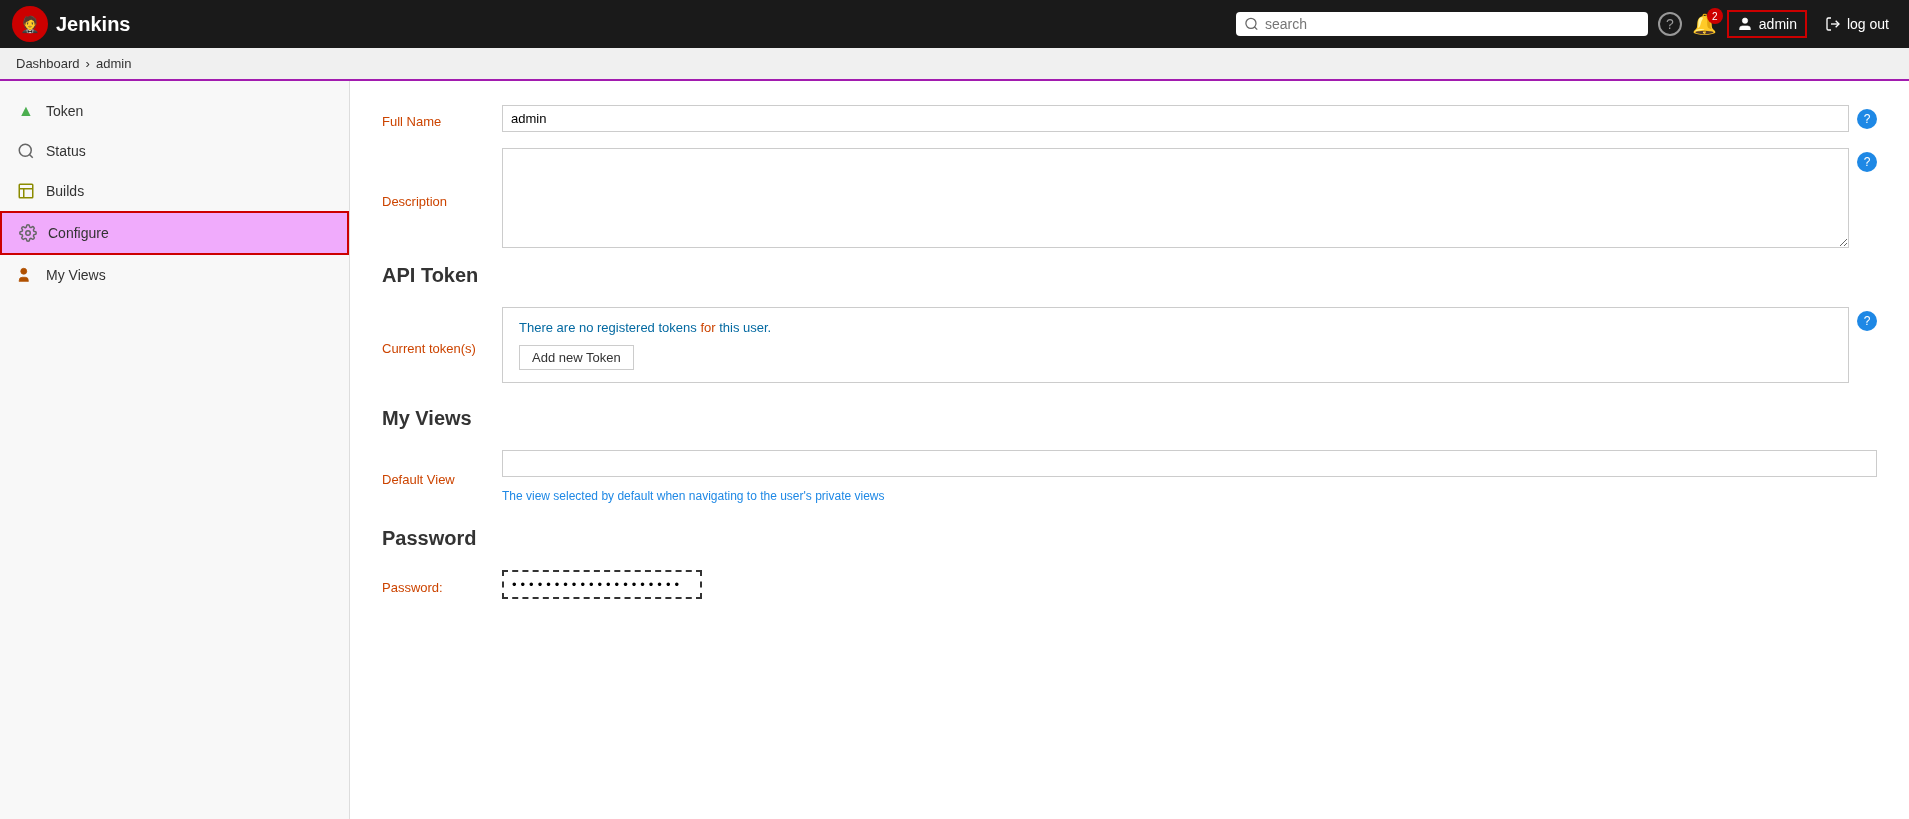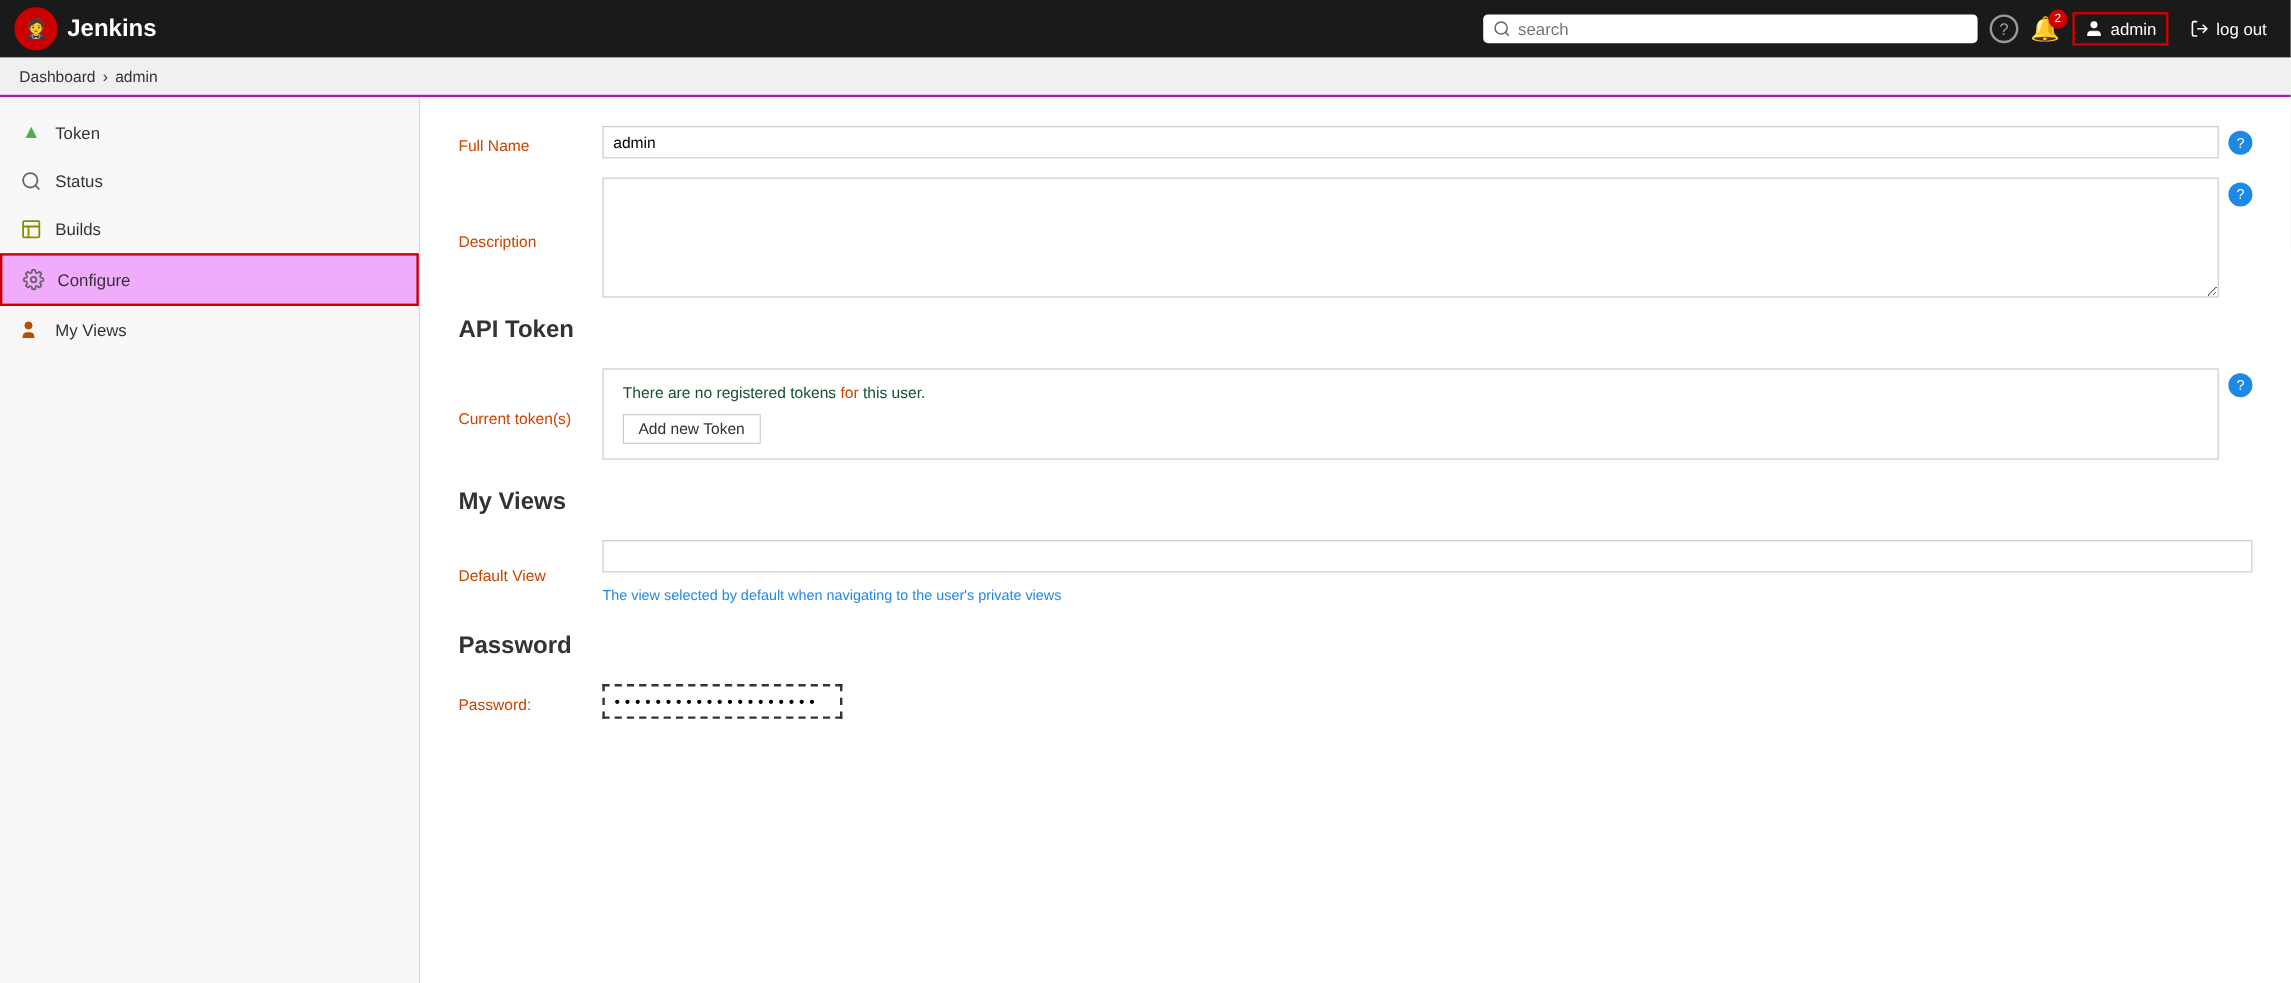--- a/index.html
+++ b/index.html
@@ -223,21 +223,21 @@
       padding: 12px 16px;
       background: white;
       width: 100%;
     }
 
     .token-message {
       color: #555;
       font-size: 13px;
       margin-bottom: 10px;
     }
-    .token-message span { color: #14532d; }
+    .token-message span { color: #0369a1; }
 
     .add-token-btn {
       background: white;
       border: 1px solid #ccc;
       padding: 4px 12px;
       font-size: 13px;
       cursor: pointer;
       color: #333;
     }
 

